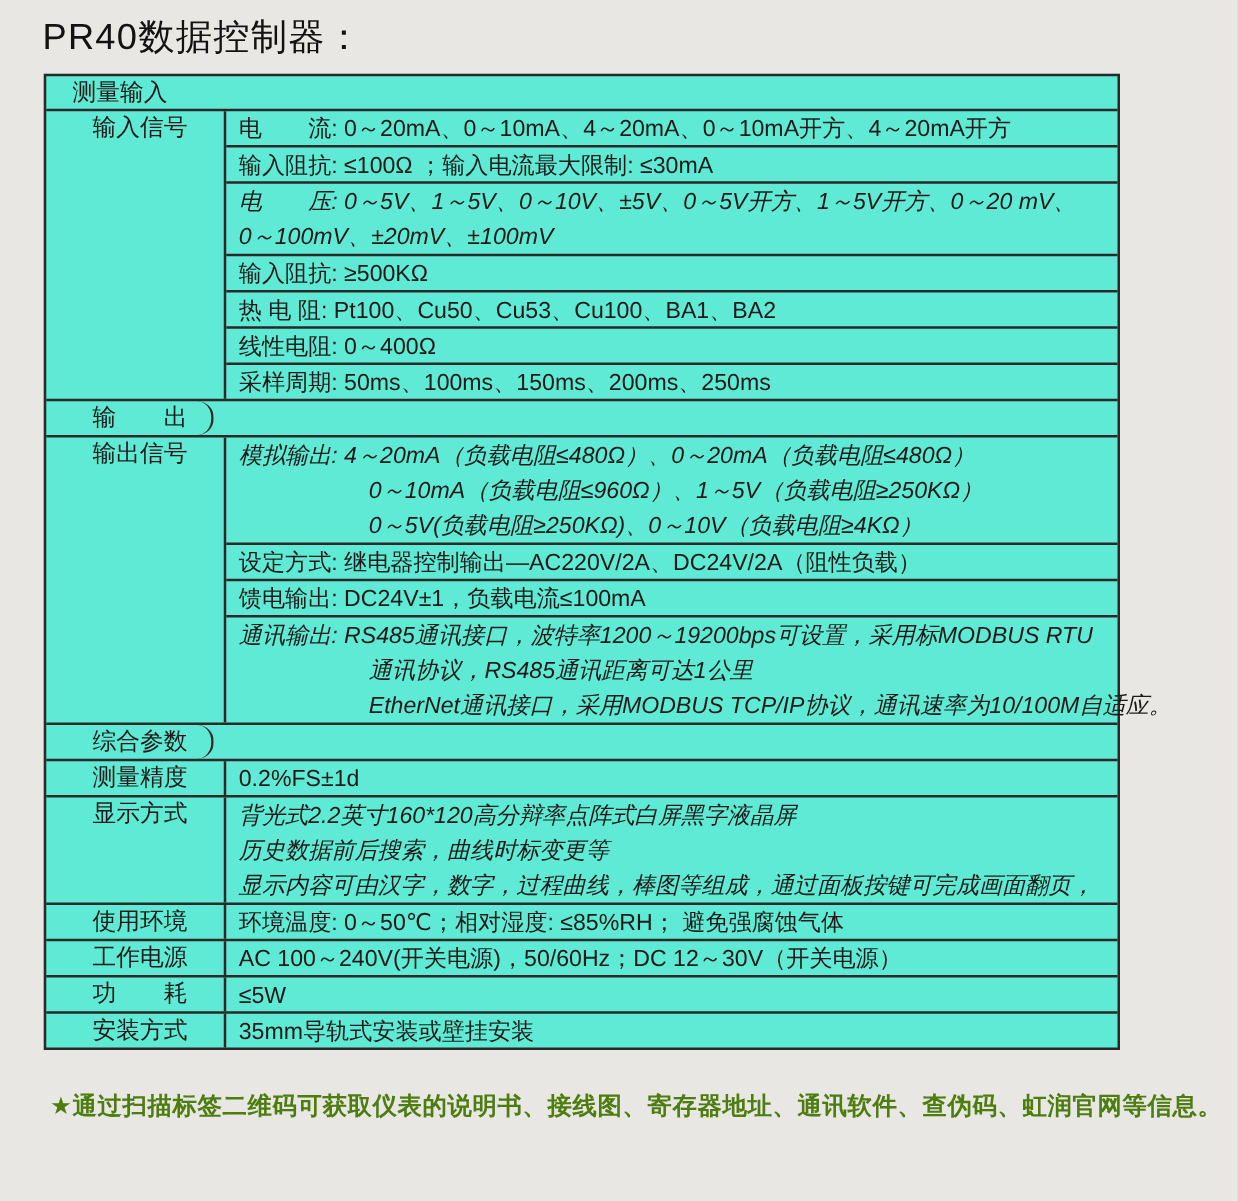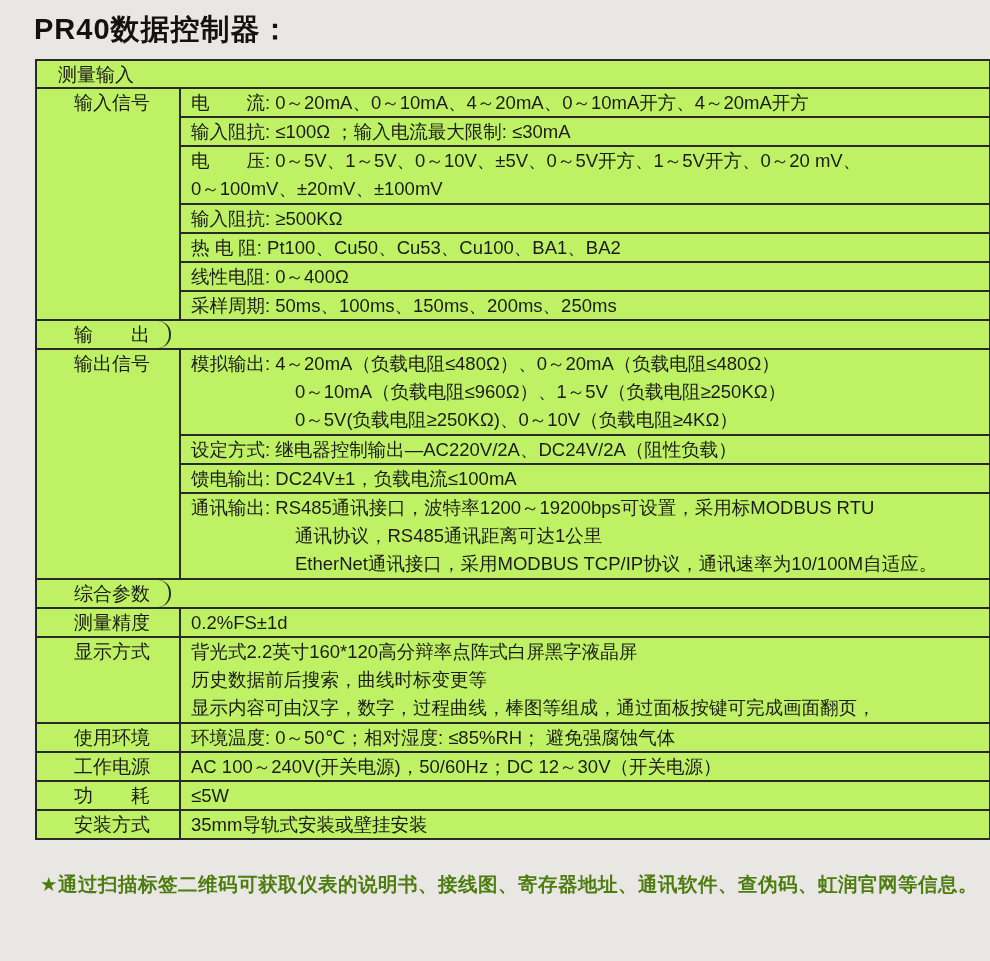--- a/index.html
+++ b/index.html
@@ -10,31 +10,31 @@
     background: #e9e7e4;
     font-family: "Liberation Sans", "DejaVu Sans", sans-serif;
     color: #1d1b19;
     -webkit-font-smoothing: antialiased;
   }
   .canvas { position: relative; width: 990px; height: 961px; overflow: hidden; }
 
   .title {
     margin: 10px 0 9px 34px;
     font-size: 29px;
-    font-weight: bold;
+    font-weight: normal;
     letter-spacing: 1px;
     color: #131211;
   }
 
   .spec-table {
     margin-left: 35px;
-    width: 956px;
+    width: 861px;
     box-sizing: border-box;
     border: 2px solid #2b2927;
-    background: #bef264;
+    background: #5eead4;
   }
   .row { display: flex; align-items: stretch; }
   .row + .row { border-top: 2px solid #2b2927; padding-left: 16px; }
 
   .label-cell {
     flex: 0 0 128px;
     box-sizing: border-box;
     border-right: 2px solid #2b2927;
     padding: 1px 0 0 21px;
     font-size: 19px;
@@ -53,21 +53,21 @@
   .subrow {
     box-sizing: border-box;
     padding-left: 10px;
     font-size: 18.5px;
     line-height: 27px;
     min-height: 25px;
     white-space: nowrap;
   }
   .subrow + .subrow { border-top: 2px solid #2b2927; }
 
-  .subrow.multi { padding-left: 0; }
+  .subrow.multi { padding-left: 0; font-style: italic; }
   .subrow.multi .line { padding-left: 10px; line-height: 28px; white-space: nowrap; }
   .subrow.multi .line.cont { padding-left: 114px; }
 
   .footnote {
     margin: 31px 0 0 40px;
     font-size: 19.5px;
     font-weight: bold;
     letter-spacing: 0.5px;
     color: #4d7c0f;
     white-space: nowrap;

